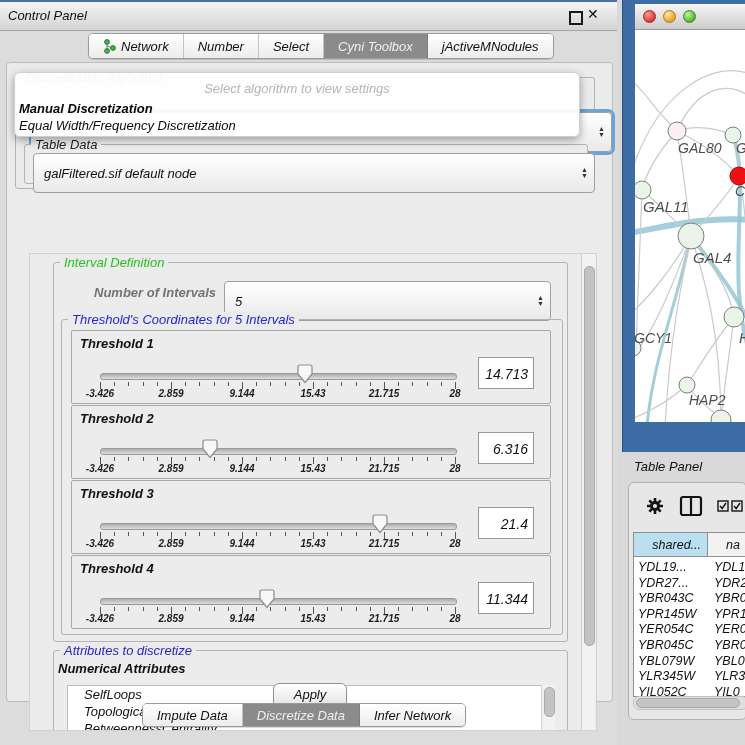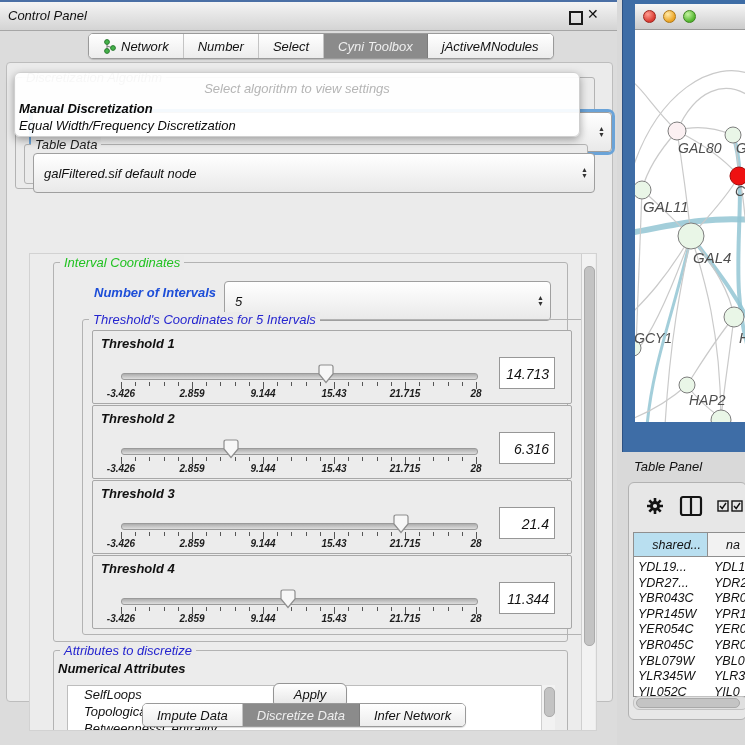--- a/index.html
+++ b/index.html
@@ -157,29 +157,29 @@
           <div class="combo" style="left:8px;top:8px;width:540px;height:22px;">
             <span>galFiltered.sif default node</span>
             <span class="stepper">▲<br>▼</span>
           </div>
         </div>
       </div>
 
       <div id="viewport" class="abs">
 
         <div class="group" style="left:23px;top:8px;width:513px;height:378px;">
-          <span class="group-label lbl-green">Interval Coordinates</span>
-
-          <div style="position:absolute;left:40px;top:22px;font-size:13px;font-weight:bold;color:#1d4ed8;">Number of Intervals</div>
+          <span class="group-label lbl-green">Interval Definition</span>
+
+          <div style="position:absolute;left:40px;top:22px;font-size:13px;font-weight:bold;color:#737373;">Number of Intervals</div>
           <div class="combo" style="left:170px;top:18px;width:305px;height:22px;">
             <span>5</span>
             <span class="stepper">▲<br>▼</span>
           </div>
 
-          <div class="group" style="left:7px;top:56px;width:500px;height:314px;margin-left:21px;">
+          <div class="group" style="left:7px;top:56px;width:500px;height:314px;">
             <span class="group-label lbl-blue">Threshold's Coordinates for 5 Intervals</span>
             <div id="th-container" style="position:absolute;left:7px;top:10px;width:484px;height:300px;">
                 <div class="th-row" style="top: 0px;">
                   <div class="th-label">Threshold 1</div>
                   <div class="track"></div>
                   <div class="tick" style="left: 28px; top: 51px; height: 7px;"></div>
                   <div class="tick" style="left: 42.2px; top: 51px; height: 4px;"></div>
                   <div class="tick" style="left: 56.4px; top: 51px; height: 4px;"></div>
                   <div class="tick" style="left: 70.6px; top: 51px; height: 4px;"></div>
                   <div class="tick" style="left: 84.8px; top: 51px; height: 4px;"></div>

